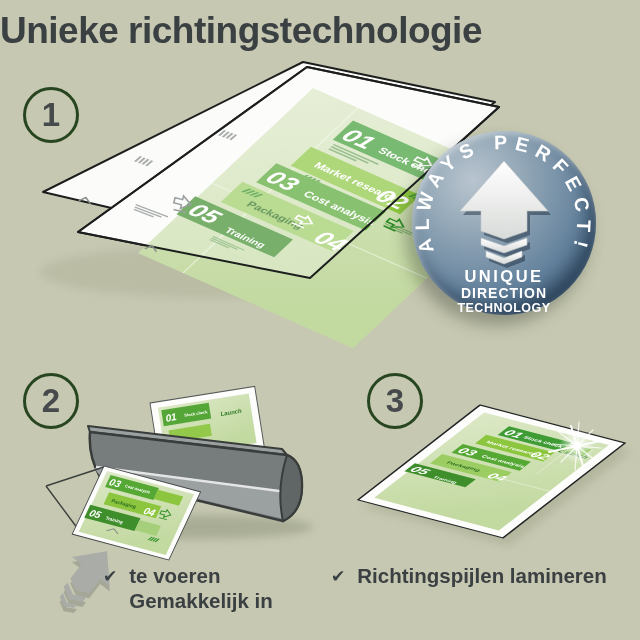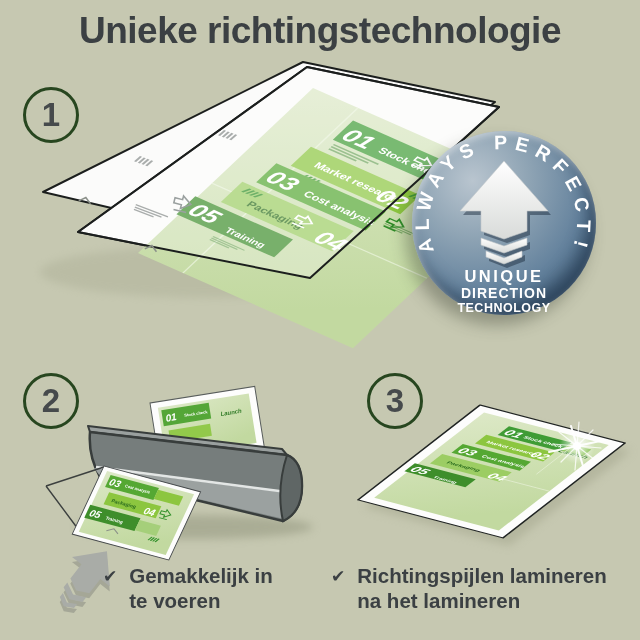--- a/index.html
+++ b/index.html
@@ -2,21 +2,21 @@
 <html><head>
 <meta charset="utf-8">
 <style>
   html,body{margin:0;padding:0;}
   .stage{
     position:relative;width:640px;height:640px;overflow:hidden;
     background:#c6c8b1;
     font-family:"Liberation Sans","DejaVu Sans",sans-serif;
   }
   .title{
-    position:absolute;top:10px;left:0;right:0;text-align:center;
+    position:absolute;top:10px;left:0;right:0;
     font-size:37px;font-weight:bold;color:#3b4043;letter-spacing:-0.5px;z-index:5;
   }
   .step-circle{
     position:absolute;width:50px;height:50px;border:3px solid #27461f;border-radius:50%;
     display:flex;align-items:center;justify-content:center;
     font-size:33px;font-weight:bold;color:#464a4c;z-index:5;
   }
   #c1{left:23px;top:87px;}
   #c2{left:23px;top:373px;}
   #c3{left:367px;top:373px;}
@@ -268,25 +268,24 @@
       </g>
       <text x="92" y="151" text-anchor="middle" font-size="16.5" letter-spacing="2.5">UNIQUE</text>
       <text x="92" y="167" text-anchor="middle" font-size="14" letter-spacing="1">DIRECTION</text>
       <text x="92" y="181" text-anchor="middle" font-size="12.5" letter-spacing="0.5">TECHNOLOGY</text>
     </svg>
   </div>
 
   <div class="check-item" id="chk1">
     <span class="tick">✔</span>
     <span>
+      <span style="display:block">te voeren</span>
       <span style="display:block">Gemakkelijk in</span>
-      <span style="display:block">te voeren</span>
     </span>
   </div>
   <div class="check-item" id="chk2">
     <span class="tick">✔</span>
     <span>
       <span style="display:block">Richtingspijlen lamineren</span>
-      <span style="display:block">na het lamineren</span>
     </span>
   </div>
 
 </div>
 
 </body></html>

